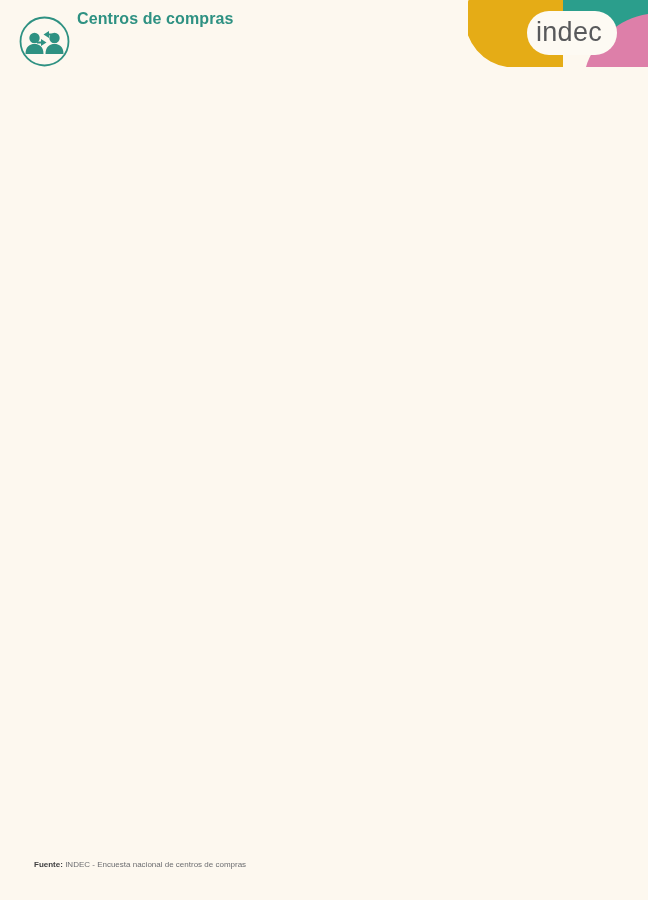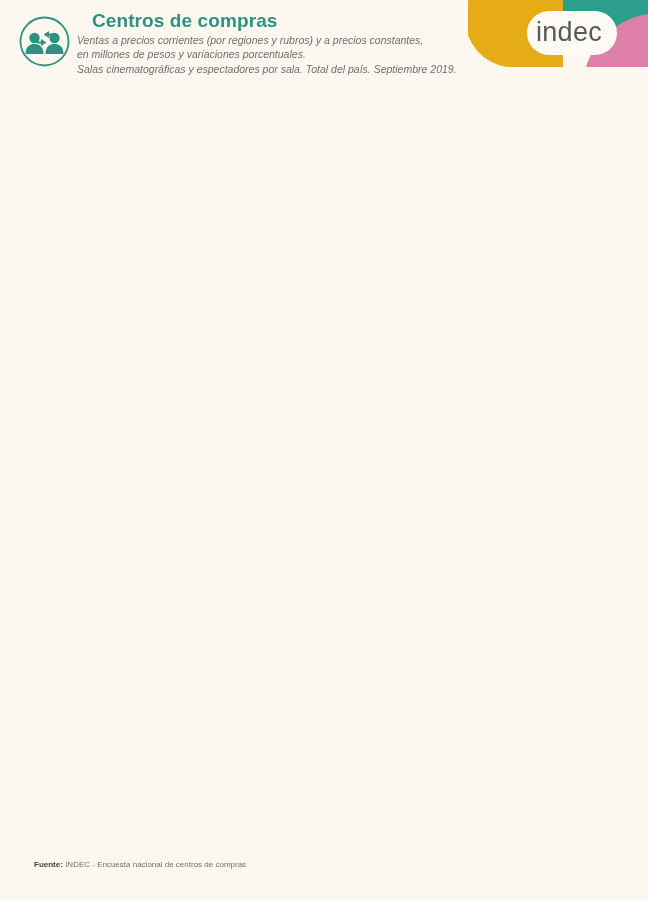--- a/index.html
+++ b/index.html
@@ -1,21 +1,21 @@
 <!DOCTYPE html>
 <html><head>
 <meta charset="utf-8">
 <style>
   html,body{margin:0;padding:0;}
   body{width:648px;height:900px;background:#fdf8ef;font-family:"Liberation Sans",sans-serif;overflow:hidden;position:relative;}
   .page{position:absolute;left:0;top:0;width:648px;height:900px;}
   
   #header{position:absolute;left:0;top:0;width:648px;height:86px;}
   #hicon{position:absolute;left:19px;top:16px;width:51px;height:51px;}
-  #htitle{position:absolute;left:77px;top:10px;font-size:19px;font-weight:bold;color:#2e9182;letter-spacing:0.1px;margin-left:15px;}
+  #htitle{position:absolute;left:77px;top:10px;font-size:16px;font-weight:bold;color:#2e9182;letter-spacing:0.1px;}
   #hsub{position:absolute;left:77px;top:33px;font-size:10.5px;font-style:italic;color:#6d6e71;line-height:14.3px;}
   #logo{position:absolute;left:468px;top:0;width:180px;height:75px;}
   
   #footer{position:absolute;left:0;top:840px;width:584px;height:60px;}
   #fsrc{position:absolute;left:34px;top:20px;font-size:8px;color:#6d6e71;}
   #fsrc b{color:#404041;}
 </style>
 </head>
 <body>
 
@@ -27,25 +27,20 @@
       <g fill="#2e9182">
         <circle cx="15.5" cy="22" r="5.2"></circle>
         <path d="M6.5 38 C6.5 30.5 10.8 28 15.5 28 C20.2 28 24.5 30.5 24.5 38 Z"></path>
         <circle cx="35.5" cy="22" r="5.2"></circle>
         <path d="M26.5 38 C26.5 30.5 30.8 28 35.5 28 C40.2 28 44.5 30.5 44.5 38 Z"></path>
         <path d="M30 15 L24.5 18.5 L30 22 L30 19.6 L33.5 19.6 L33.5 17.4 L30 17.4 Z"></path>
         <path d="M22 23 L27.5 26.5 L22 30 L22 27.6 L18 27.6 L18 25.4 L22 25.4 Z"></path>
       </g>
     </svg>
     <div id="htitle">Centros de compras</div>
-    <div id="hsub">
-      <div>Ventas a precios corrientes (por regiones y rubros) y a precios constantes,</div>
-      <div>en millones de pesos y variaciones porcentuales.</div>
-      <div>Salas cinematográficas y espectadores por sala. Total del país. Septiembre 2019.</div>
-    </div>
     <svg id="logo" viewBox="0 0 180 75">
       <defs>
           <clipPath id="logoclip">
             <rect x="0" y="0" width="180" height="75"></rect>
           </clipPath>
         </defs>
       <g clip-path="url(#logoclip)">
         <path d="M93 -30 L190 -30 L190 50 L93 50 Z" fill="#2b9e8c"></path>
         <path d="M180 14 C 150 18 125 42 118 67 L180 67 Z" fill="#dd7fa9"></path>
         <path d="M95 -30 L39 -30 A 49 49 0 0 0 39 67 L95 67 Z" fill="#e5ac16"></path>

